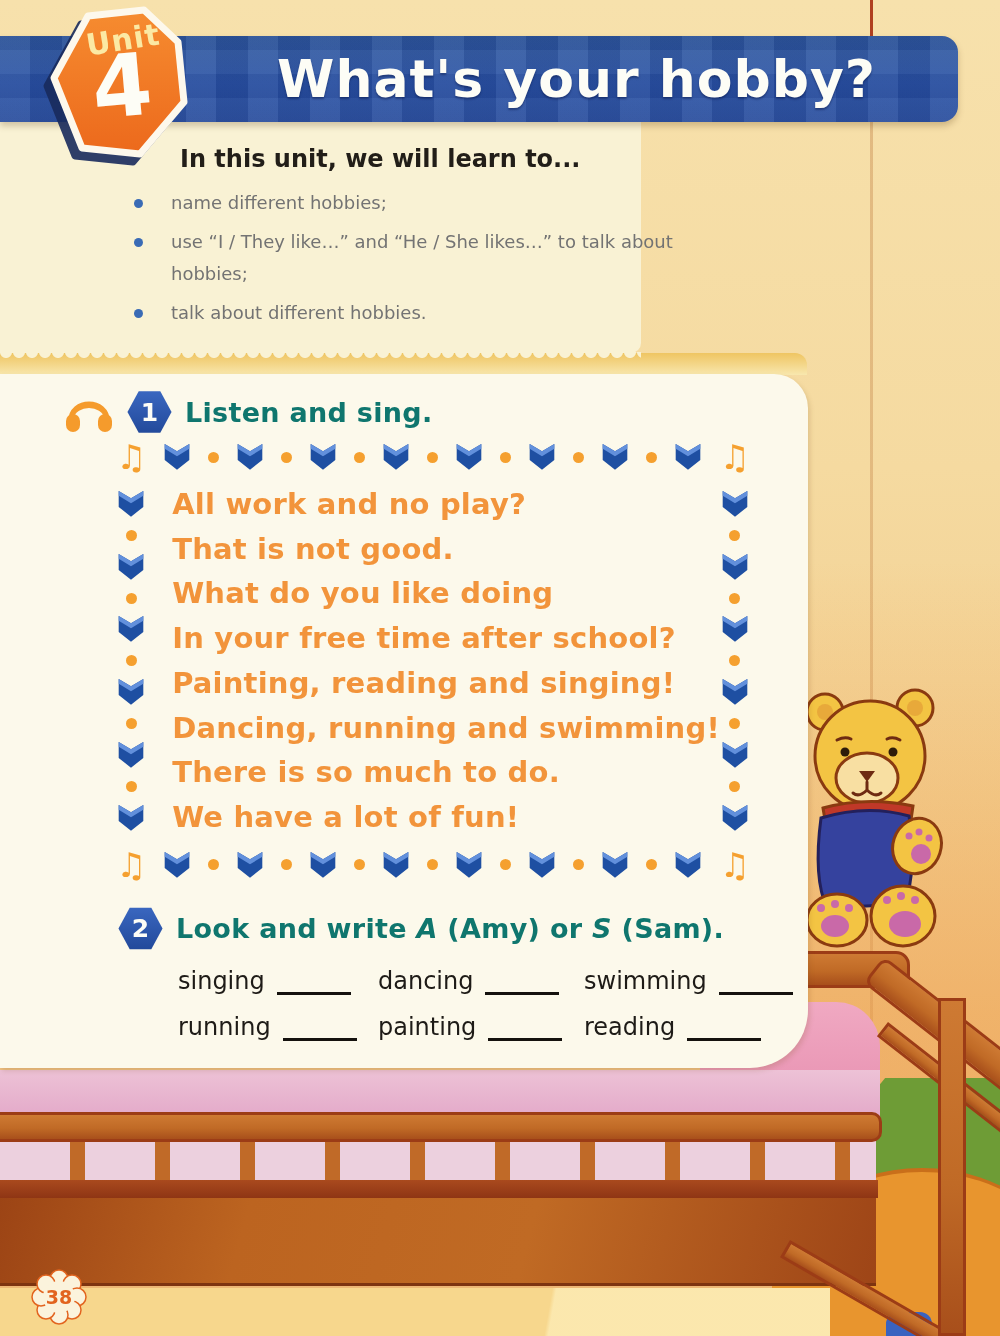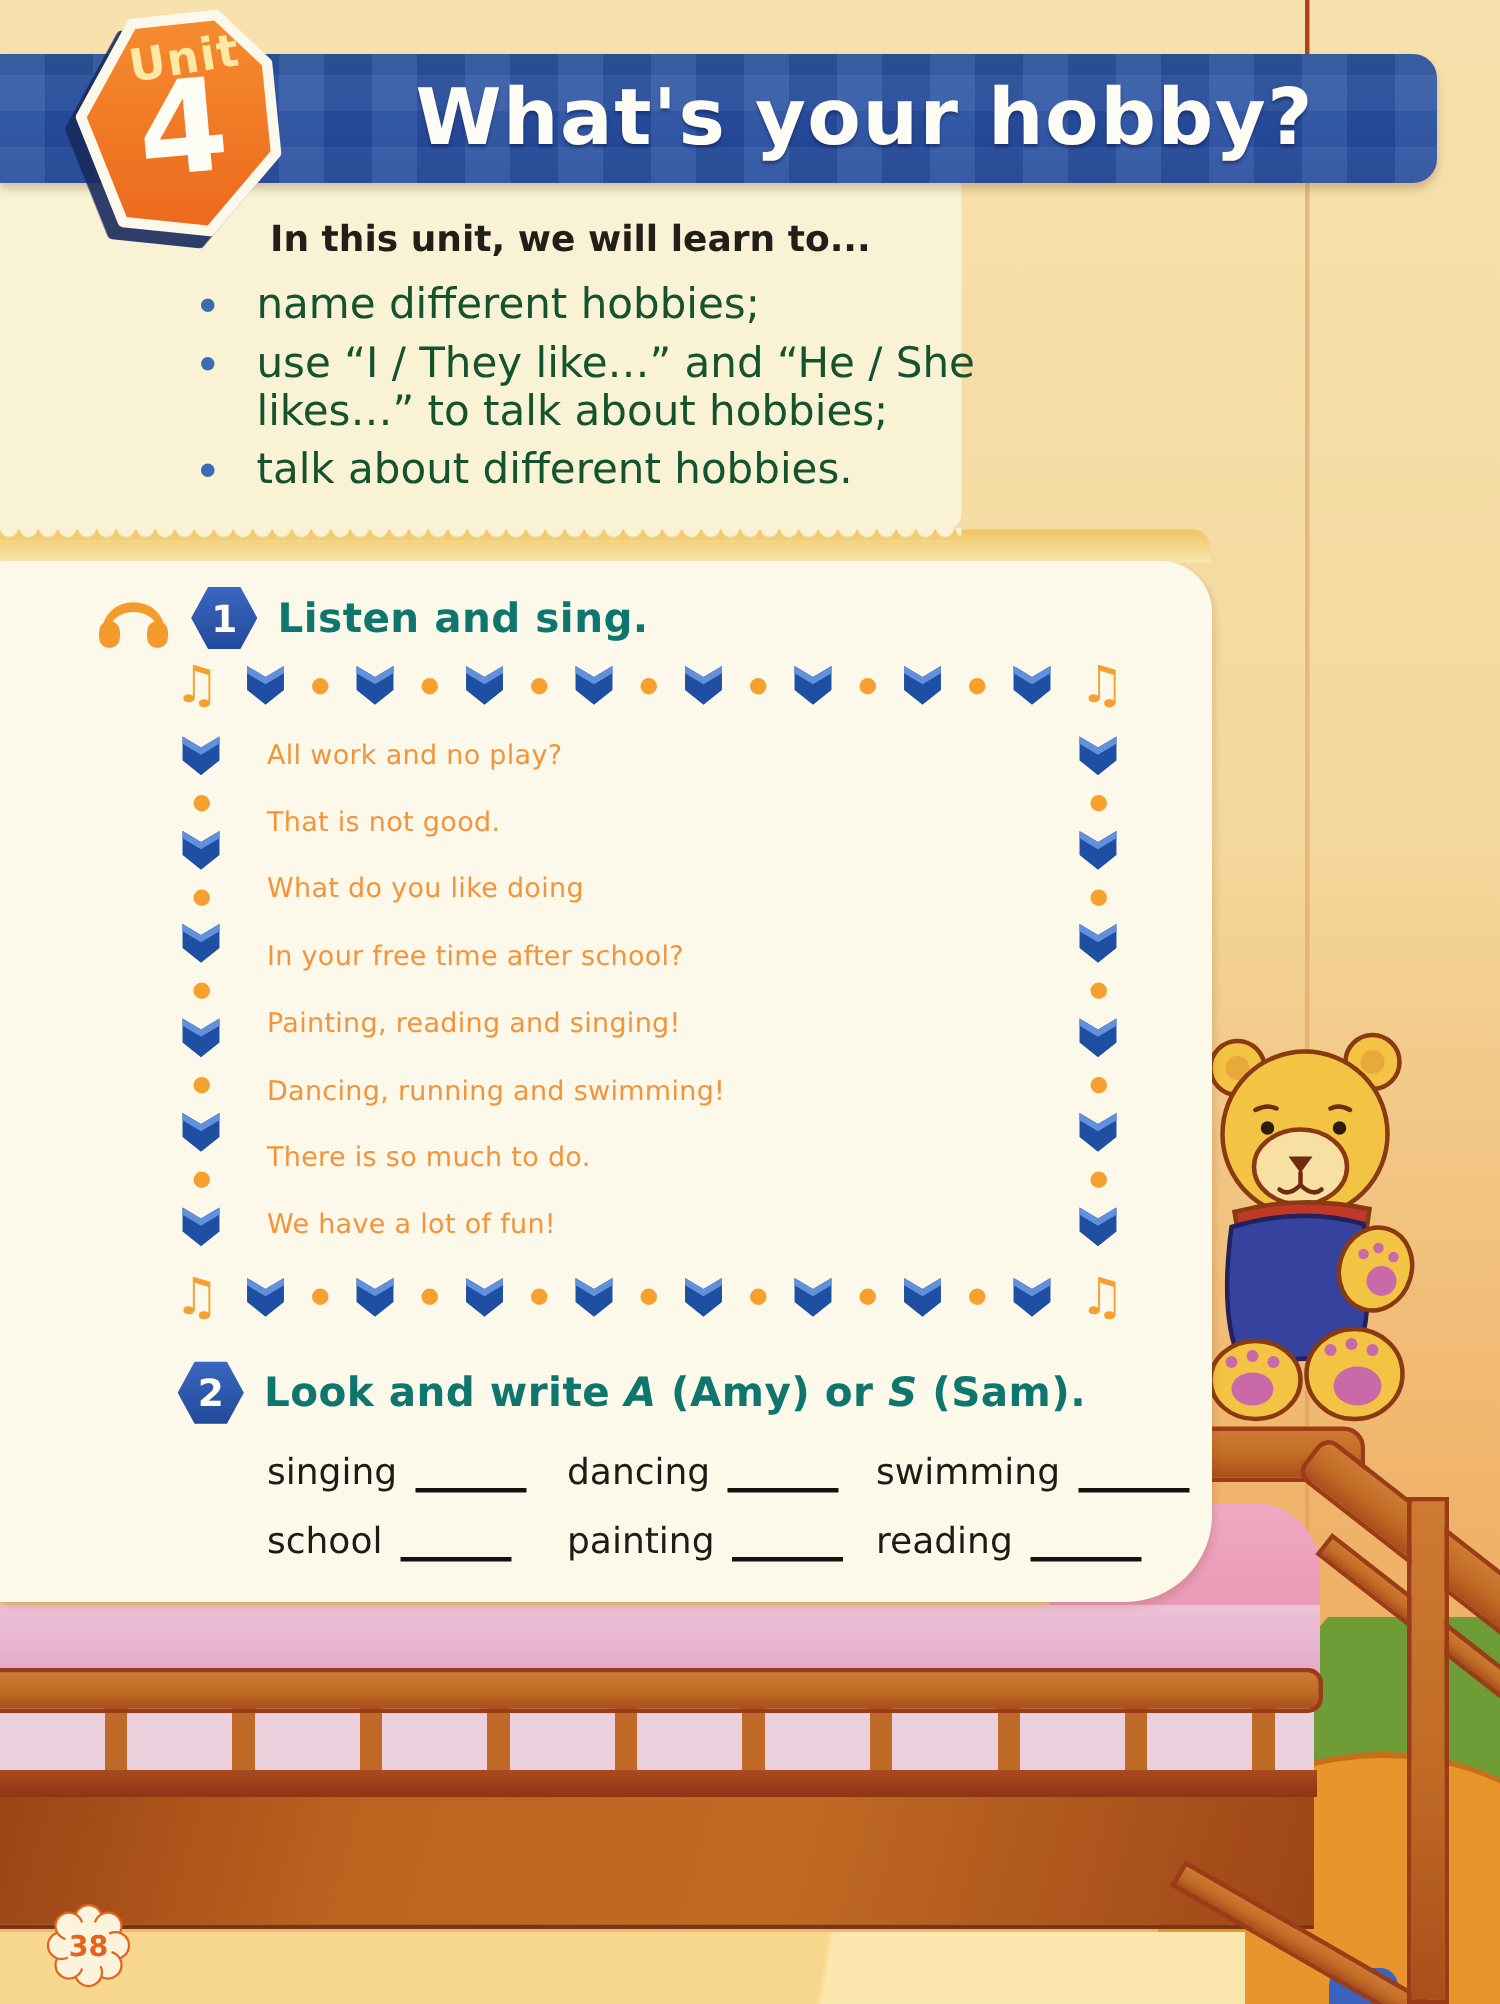--- a/index.html
+++ b/index.html
@@ -37,42 +37,42 @@
   
   .intro-panel { position:absolute; left:0; top:120px; width:641px; height:233px; z-index:5;
     background:#F9F2D4; border-radius:0 0 10px 0;}
   .intro-panel::after { content:""; position:absolute; left:0; bottom:-8px; width:100%; height:9px;
     background:radial-gradient(circle at 6px 0px,#F9F2D4 5.5px,transparent 6.5px); background-size:13px 9px; background-repeat:repeat-x;}
   .amber-band { position:absolute; left:0; top:353px; width:807px; height:22px; z-index:4;
     background:linear-gradient(180deg,#EFC â€¦562,#F8E7AE); background:linear-gradient(180deg,#EFC562,#F8E7AE); border-radius:0 12px 0 0;}
   .intro-content { position:absolute; left:180px; top:25px; width:600px;}
   .intro-heading { font-size:24px; font-weight:bold; color:#221E18; margin-bottom:14px;}
   .intro-bullets { list-style:none;}
-  .intro-bullets li { display:flex; font-size:28px; color:#14532d; line-height:32px; margin-bottom:7px; max-width:575px;}
+  .intro-bullets li { display:flex; font-size:18px; color:#737373; line-height:32px; margin-bottom:7px; max-width:575px;}
   .bullet-dot { width:9px; height:9px; border-radius:50%; background:#3A6BB5; margin:12px 28px 0 -46px; flex:none;}
   
   .card { position:absolute; left:0; top:374px; width:808px; height:694px; z-index:5;
     background:#FCF9EB; border-radius:0 34px 58px 0; box-shadow:2px 3px 5px rgba(120,80,30,.18);}
   .act-header { display:flex; align-items:center; gap:13px; }
   .act1-header { position:absolute; left:64px; top:16px;}
   .act2-header { position:absolute; left:118px; top:533px;}
   .act-title { font-size:27px; font-weight:bold; color:#0f766e; letter-spacing:.3px;}
   .num-badge { width:45px; height:43px; flex:none;
     background:linear-gradient(180deg,#3A67C0,#22499A);
     clip-path:polygon(26% 2%,74% 2%,99% 50%,74% 98%,26% 98%,1% 50%);
     color:#FDFDF6; font-weight:bold; font-size:25px; display:flex; align-items:center; justify-content:center;}
   .hp-icon { width:50px; height:44px; flex:none;}
   
   .song-box { position:absolute; left:116px; top:62px; width:634px;}
   .song-row { display:flex; align-items:center; justify-content:space-between; height:42px;}
   .song-mid { display:flex; margin:4px 0;}
   .song-col { display:flex; flex-direction:column; align-items:center; justify-content:space-between;
     width:36px; padding:4px 0;}
   .lyrics { flex:1; padding-left:26px;}
-  .lyric { font-size:18px; font-weight:normal; color:#F2943B; line-height:44.7px; letter-spacing:.2px; white-space:nowrap;}
+  .lyric { font-size:29px; font-weight:bold; color:#F2943B; line-height:44.7px; letter-spacing:.2px; white-space:nowrap;}
   .note-glyph { font-size:34px; line-height:34px; color:#F5A02F; font-weight:bold; font-family:"DejaVu Sans",sans-serif;}
   .dot-glyph { width:11px; height:11px; border-radius:50%; background:#F5A02F;}
   
   .words-grid { position:absolute; left:178px; top:588px; display:grid;
     grid-template-columns:200px 206px 218px; row-gap:13px;}
   .word-cell { display:flex; align-items:flex-end; height:33px;}
   .word-text { font-size:24px; color:#1E1B17;}
   .answer-blank { display:inline-block; width:74px; height:18px; border-bottom:3px solid #15120E; margin-left:12px;}
   
   .bear { position:absolute; left:793px; top:668px; z-index:2;}
@@ -396,21 +396,21 @@
         </div>
         <div class="word-cell">
           <span class="word-text">dancing</span>
           <span class="answer-blank"></span>
         </div>
         <div class="word-cell">
           <span class="word-text">swimming</span>
           <span class="answer-blank"></span>
         </div>
         <div class="word-cell">
-          <span class="word-text">school</span>
+          <span class="word-text">running</span>
           <span class="answer-blank"></span>
         </div>
         <div class="word-cell">
           <span class="word-text">painting</span>
           <span class="answer-blank"></span>
         </div>
         <div class="word-cell">
           <span class="word-text">reading</span>
           <span class="answer-blank"></span>
         </div>

